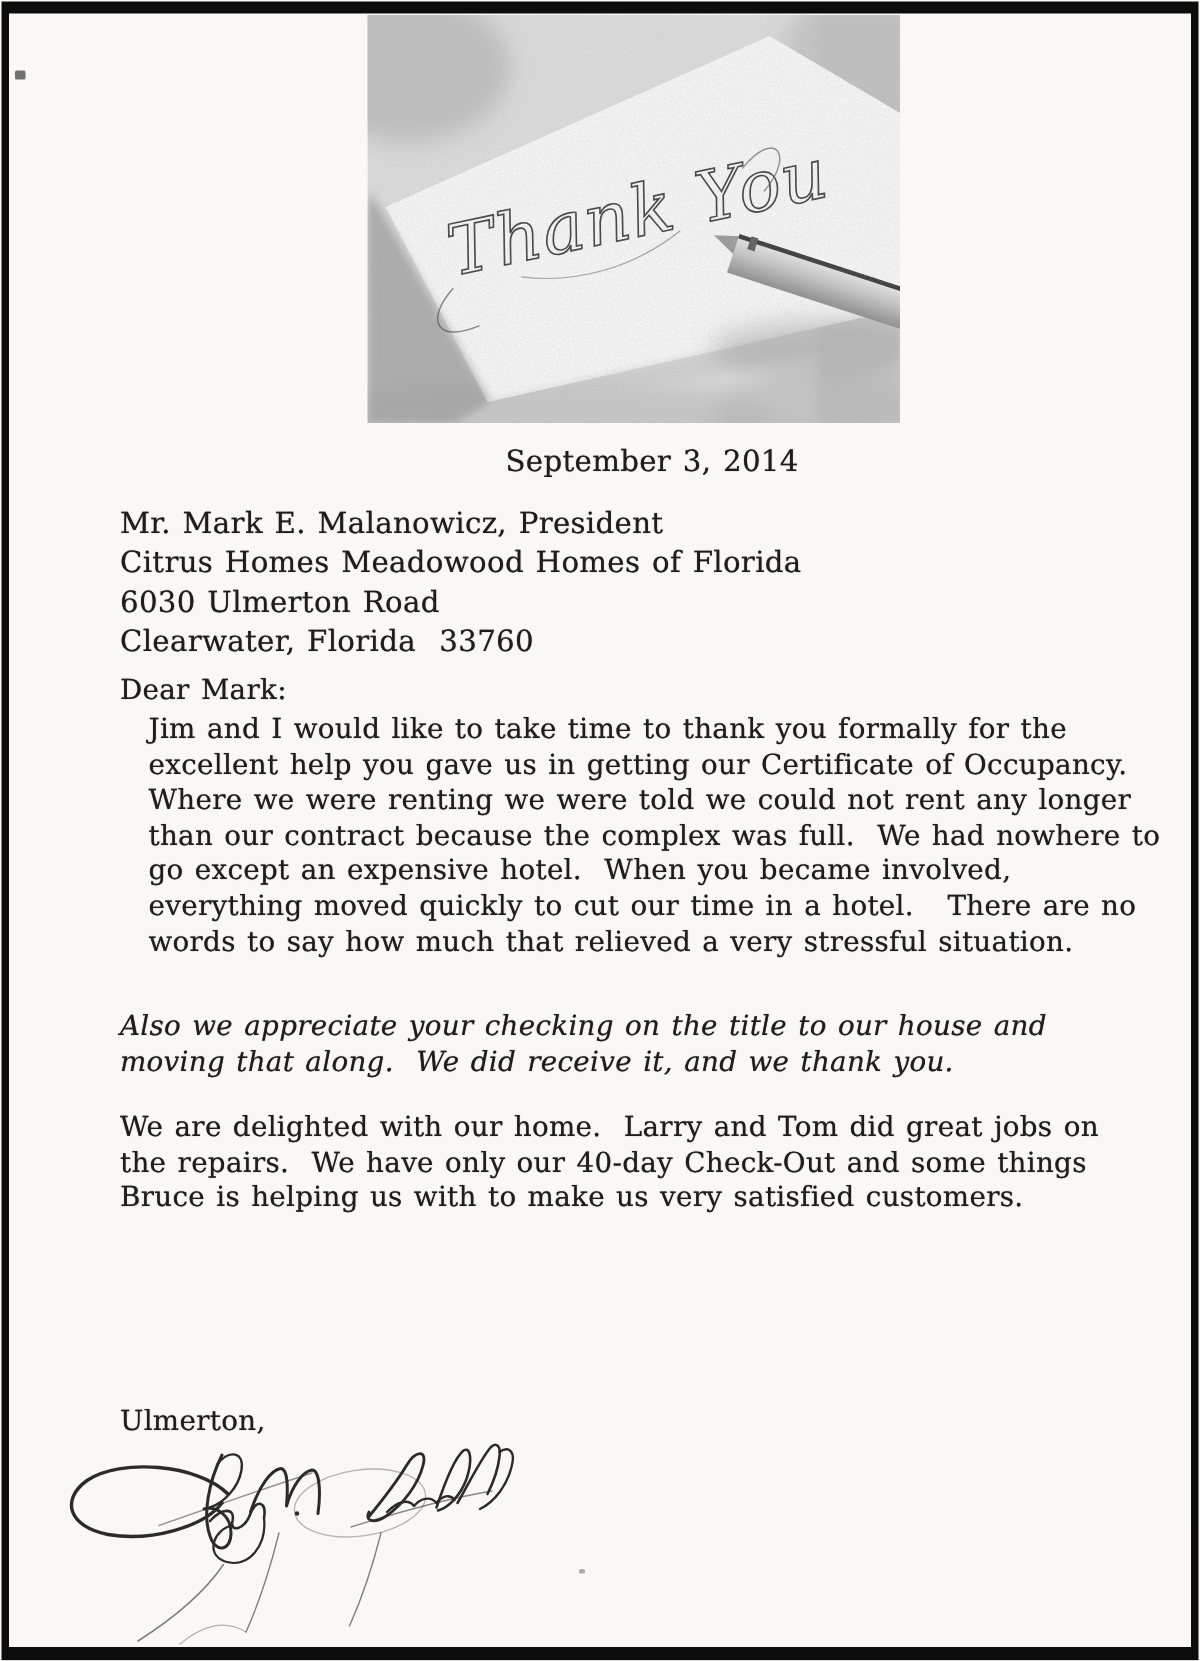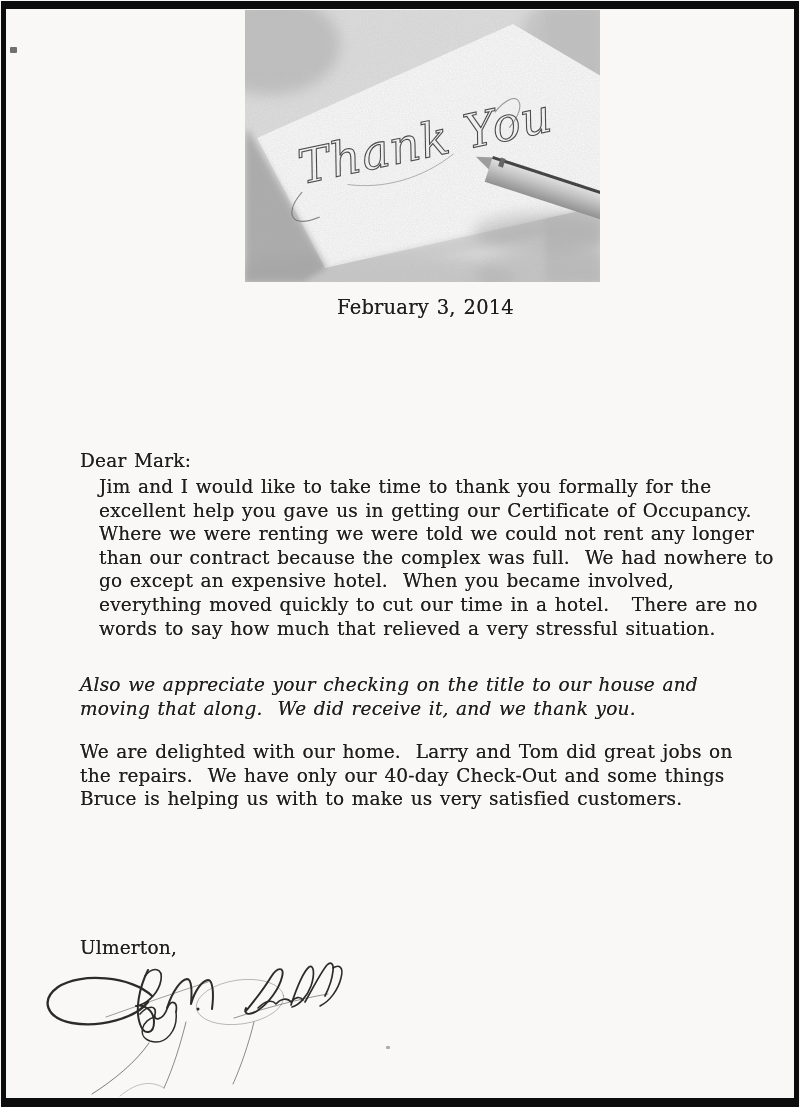--- a/index.html
+++ b/index.html
@@ -94,22 +94,26 @@
         <text x="52" y="148" font-family="DejaVu Serif, Liberation Serif, serif" font-style="italic" font-size="47" letter-spacing="1" fill="none" stroke="#3c3c3c" stroke-width="1.1">Thank You</text>
         <path d="M 50,156 C 28,172 30,190 62,184" fill="none" stroke="#4a4a4a" stroke-width="1" opacity="0.7"></path>
         <path d="M 255,118 C 282,96 292,116 266,136" fill="none" stroke="#4a4a4a" stroke-width="1" opacity="0.6"></path>
         <path d="M 96,158 C 130,170 170,168 206,150" fill="none" stroke="#4a4a4a" stroke-width="0.8" opacity="0.5"></path>
       </g>
 
       <rect x="0" y="0" width="355" height="272" filter="url(#grain)" opacity="0.5"></rect>
     </svg>
   </div>
 
-  <div class="txt date">February 3, 2014</div>
+  <div class="txt date">September 3, 2014</div>
 
+  <div class="txt address"><span>Mr. Mark E. Malanowicz, President</span>
+<span>Citrus Homes Meadowood Homes of Florida</span>
+<span>6030 Ulmerton Road</span>
+<span>Clearwater, Florida  33760</span></div>
 
   <div class="txt salutation">Dear Mark:</div>
 
   <div class="txt para p1">Jim and I would like to take time to thank you formally for the
 excellent help you gave us in getting our Certificate of Occupancy.
 Where we were renting we were told we could not rent any longer
 than our contract because the complex was full.  We had nowhere to
 go except an expensive hotel.  When you became involved,
 everything moved quickly to cut our time in a hotel.   There are no
 words to say how much that relieved a very stressful situation.</div>

